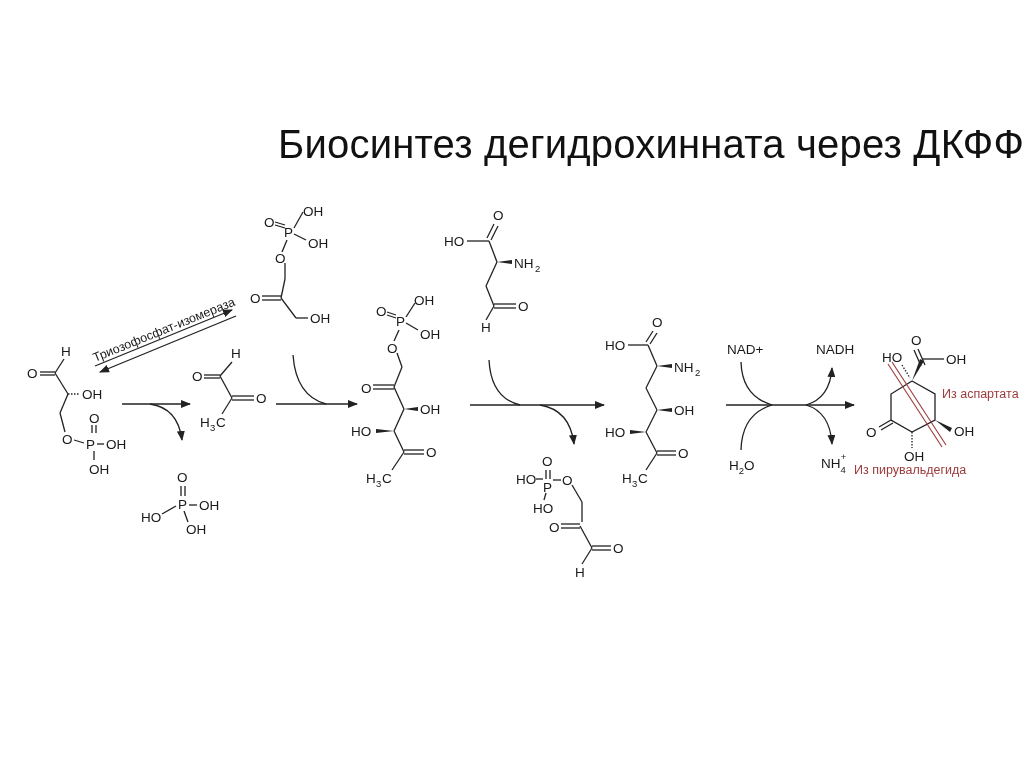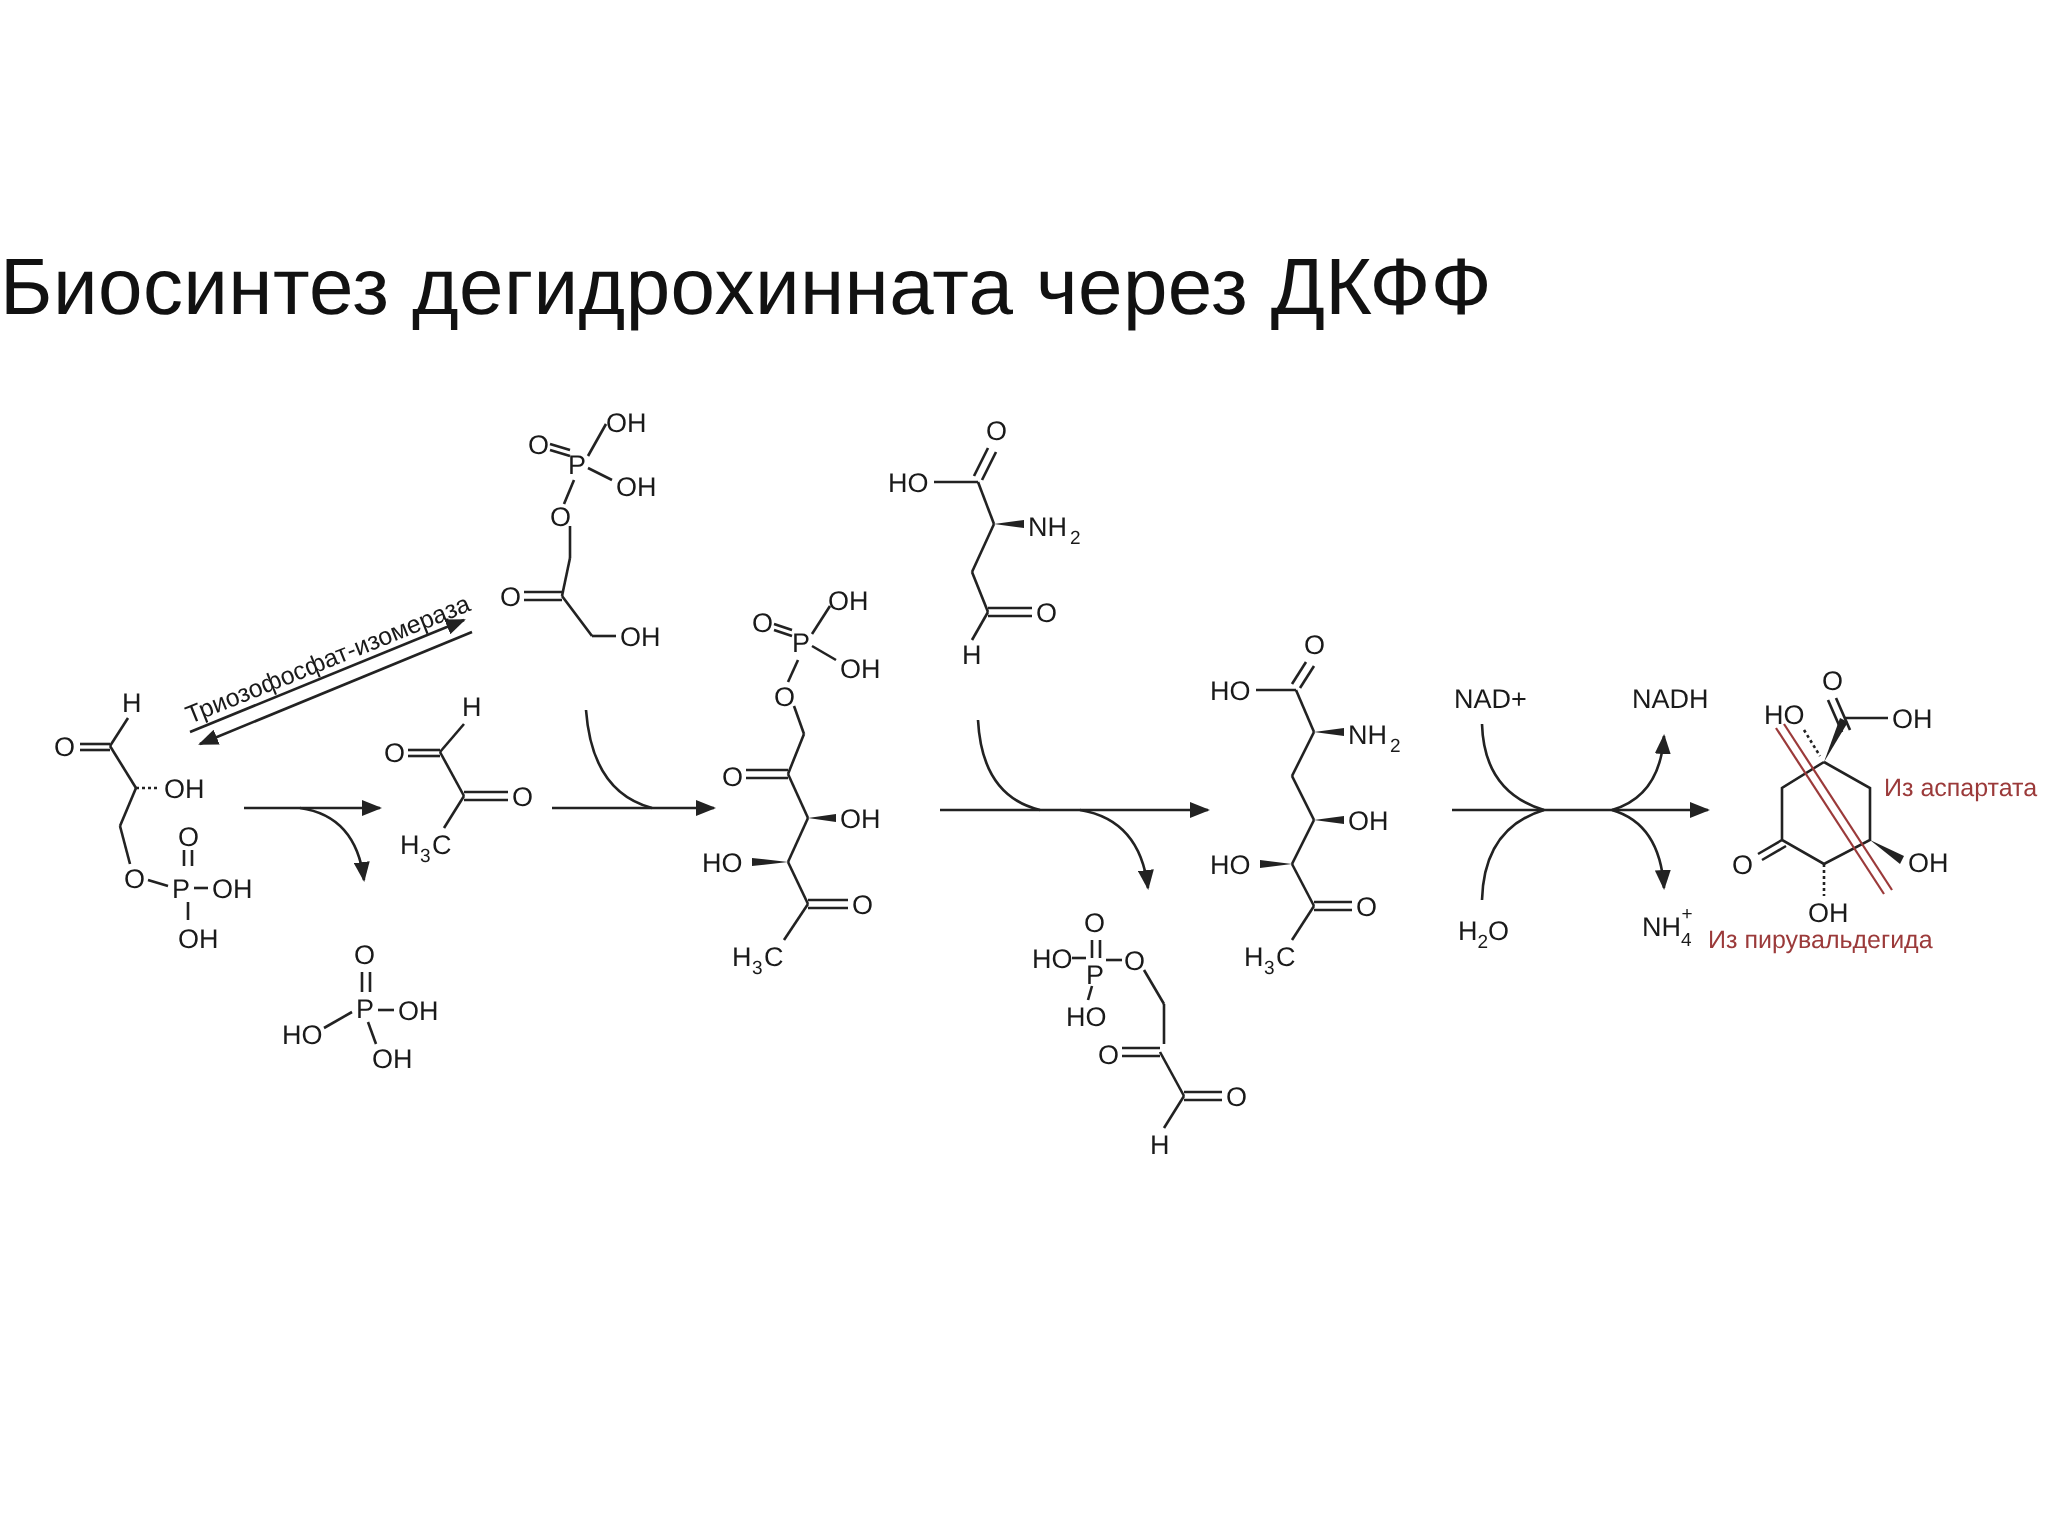--- a/index.html
+++ b/index.html
@@ -1,17 +1,17 @@
 <!DOCTYPE html>
 <html><head>
 <meta charset="utf-8">
 <style>
   html, body { margin: 0; padding: 0; background: #ffffff; }
   body { width: 1024px; height: 767px; position: relative; overflow: hidden; font-family: "Liberation Sans", sans-serif; }
-  .title { position: absolute; left: 0; width: 1024px; top: 122px; text-align: left; font-size: 40px; color: #111; letter-spacing: 0.2px; }
+  .title { position: absolute; left: 0; width: 1024px; top: 122px; text-align: right; font-size: 40px; color: #111; letter-spacing: 0.2px; }
   svg.scheme { position: absolute; left: 0; top: 0; }
   svg text { font-family: "Liberation Sans", sans-serif; fill: #1a1a1a; }
   .lbl { font-size: 13.5px; }
   .sub { font-size: 9.5px; }
   .note { font-size: 12.5px; }
   .bond { stroke: #222; stroke-width: 1.3; fill: none; }
   .arrow { stroke: #222; stroke-width: 1.3; fill: none; }
   .red { stroke: #9b3a3a; stroke-width: 1.1; fill: none; }
   .redtext { fill: #9b3a3a; font-size: 12.5px; }
 </style>

